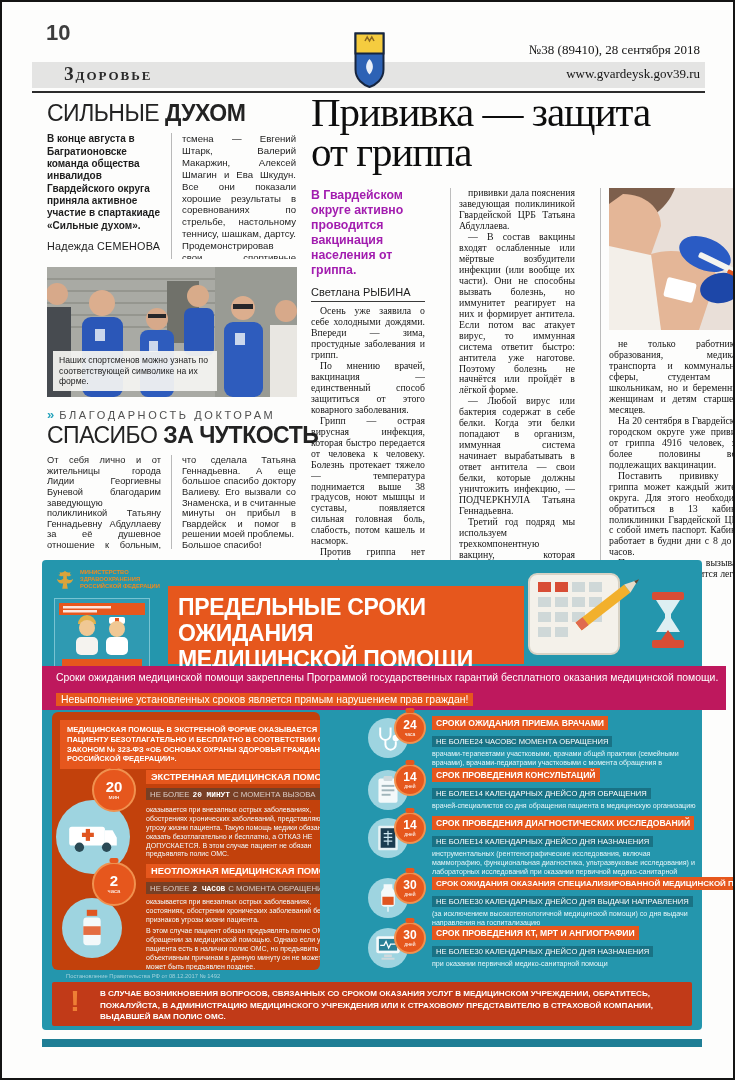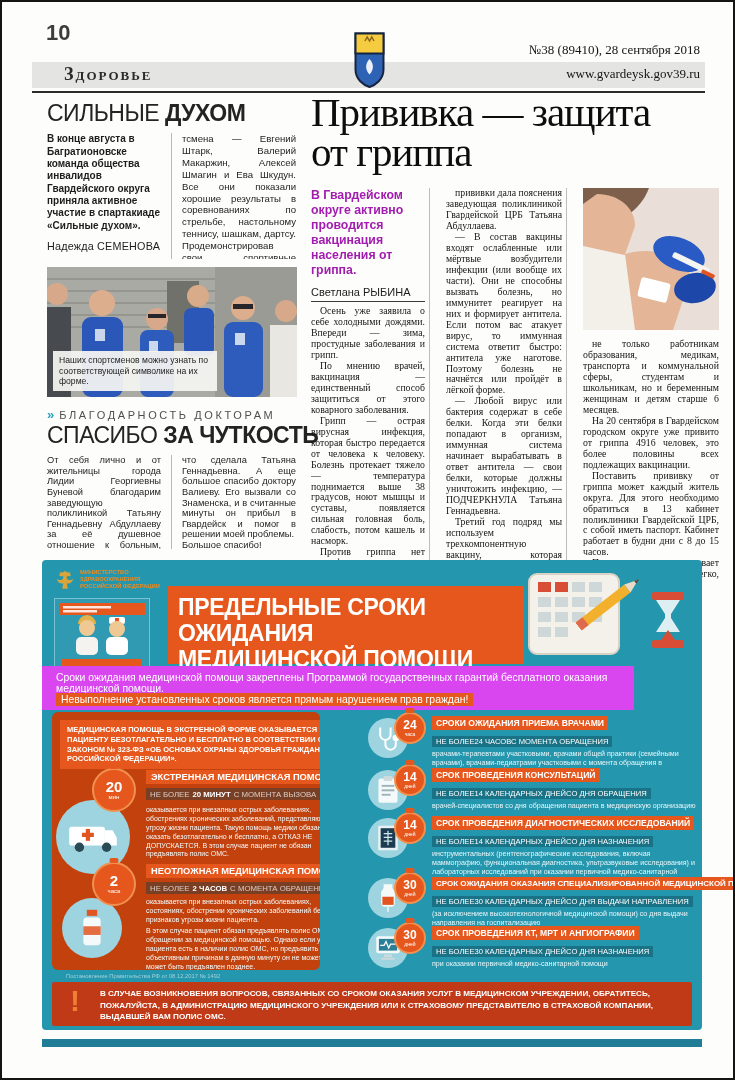--- a/index.html
+++ b/index.html
@@ -39,39 +39,39 @@
 
   
   .flu{left:309px;top:90px;width:394px;}
   .flu-title{font-family:"Liberation Serif",serif;font-size:41px;line-height:.98;color:#0d0d0d;
         letter-spacing:-1px;}
   .flu-cols{position:absolute;left:0;top:96px;display:flex;height:392px;}
   .fcol{overflow:hidden;}
   .fcol1{width:114px;}
   .fcol2{width:116px;}
   .fcol3{width:136px;}
-  .fcol + .fcol{border-left:1px solid #bdbdbd;padding-left:16px;margin-left:4px;}
+  .fcol + .fcol{border-left:1px solid #bdbdbd;padding-left:8px;margin-left:25px;}
   .flu-lead{font-weight:bold;font-size:12.3px;line-height:1.22;color:#a21caf;}
   .flu-byline{margin:8px 0 3px;font-size:11px;}
   .byline-rule{border-top:1.5px solid #3a3a3a;margin-bottom:4px;}
   .serif-body p{margin:0;font-family:"Liberation Serif",serif;font-size:9.8px;line-height:1.12;
         text-indent:9px;text-align:justify;color:#151515;}
   .vphoto{width:136px;height:142px;margin-bottom:5px;background:#e9dfd8;}
 
   
   .info{left:40px;top:558px;width:660px;height:470px;background:#2496ad;border-radius:4px;}
   .ministry-emblem{left:12px;top:9px;width:22px;height:22px;}
   .ministry-text{left:38px;top:9px;width:100px;font-size:5.8px;font-weight:bold;color:#ef8a1f;line-height:1.25;}
   .poster{left:12px;top:38px;width:96px;height:86px;}
   .ig-title{left:126px;top:26px;width:356px;height:78px;background:#e6571d;box-sizing:border-box;
         padding:9px 10px;color:#fff;font-weight:800;font-size:23px;line-height:1.12;letter-spacing:-0.3px;}
   .calendar{left:486px;top:12px;width:92px;height:84px;}
   .pencil{left:528px;top:34px;width:80px;height:16px;transform:rotate(-38deg);}
   .hourglass{left:608px;top:32px;width:36px;height:56px;}
-  .subband{left:0;top:106px;width:592px;height:44px;background:#d946ef;}
+  .subband{left:0;top:106px;width:684px;height:44px;background:#be185d;}
   .sub1{left:14px;top:6px;font-size:10.4px;color:#fff;}
   .sub2{left:14px;top:23px;}
   .sub2 span{background:#e6571d;color:#fff;font-size:10.4px;padding:1px 5px;}
   .lpanel{left:10px;top:152px;width:268px;height:258px;background:#c2410c;border-radius:6px;overflow:hidden;}
   .rzone{left:324px;top:152px;width:330px;height:262px;}
   .law{left:8px;top:8px;width:276px;background:#e6571d;color:#fff;font-weight:bold;
         font-size:7.5px;line-height:1.3;padding:5px 7px;}
   .badge{position:absolute;width:44px;height:44px;border-radius:50%;background:#e6571d;
         border:2px solid #f0914f;box-sizing:border-box;display:flex;flex-direction:column;
         align-items:center;justify-content:center;color:#fff;z-index:2;}
@@ -80,21 +80,21 @@
   .badge .v{font-weight:800;font-size:15px;line-height:1;}
   .badge .u{font-size:6px;line-height:1.2;}
   .badge.small{width:32px;height:32px;}
   .badge.small .v{font-size:12px;}
   .badge.small .u{font-size:5px;}
   .ltitle{position:absolute;background:#e6571d;color:#fff;font-weight:800;font-size:9.3px;
         padding:2px 5px;white-space:nowrap;z-index:1;}
   .llimit{position:absolute;background:rgba(10,60,72,.4);color:#fff;font-size:7.8px;
         padding:1.5px 4px;white-space:nowrap;}
   .llimit .dim{opacity:.72;margin-right:3px;}
-  .llimit .val{font-weight:800;margin-right:3px;}
+  .llimit .val{font-weight:800;margin-right:3px;font-family:Liberation Mono, monospace;}
   .icircle{position:absolute;border-radius:50%;background:#9ed4e0;display:flex;
         align-items:center;justify-content:center;}
   .lbody{position:absolute;width:204px;color:#f2fbfd;font-size:7px;line-height:1.27;}
   .ritem{position:absolute;width:330px;}
   .rtitle{display:inline-block;background:#e6571d;color:#fff;font-weight:800;font-size:8.6px;
         padding:2px 4px;white-space:nowrap;text-align:right;}
   .rlimit{display:inline-block;background:rgba(10,60,72,.4);color:#fff;font-size:7.6px;
         padding:1px 4px;margin-top:2px;white-space:nowrap;}
   .rbody{margin-top:2px;color:#e8f6f9;font-size:7.1px;line-height:1.26;width:268px;}
   .rcontent{margin-left:66px;}

